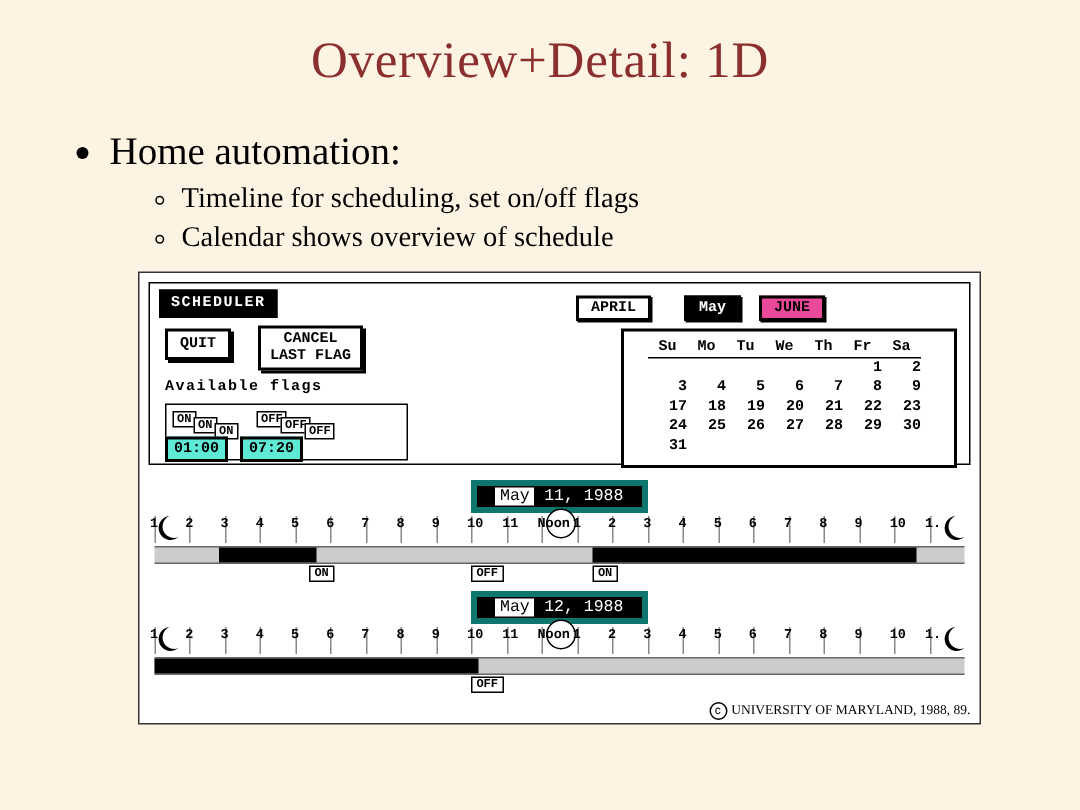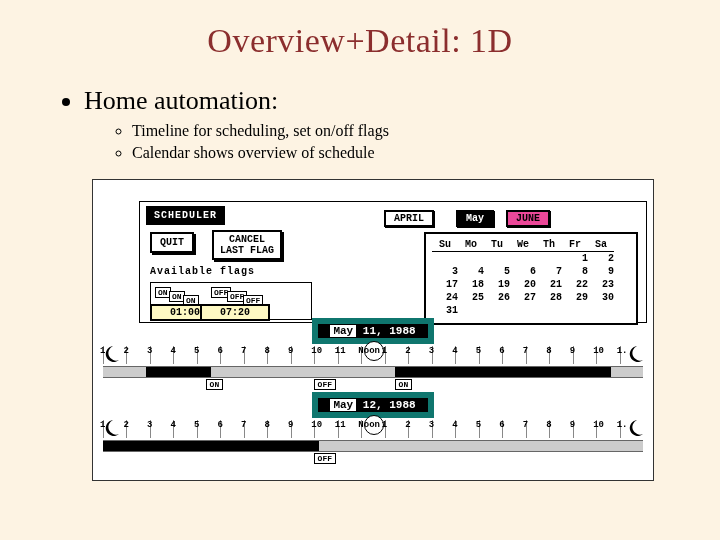--- a/index.html
+++ b/index.html
@@ -17,41 +17,40 @@
     padding: 18px 40px 0 40px;
   }
   h1.title {
     text-align: center;
     font-size: 34px;
     font-weight: normal;
     color: #8b2e2e;
     margin: 4px 0 26px 0;
     letter-spacing: 0.5px;
   }
-  ul.top { margin: 16px; padding-left: 28px; }
+  ul.top { margin: 5px; padding-left: 28px; }
   ul.top > li { font-size: 26px; margin-bottom: 6px; }
   ul.sub { margin: 4px 0 0 0; padding-left: 48px; }
-  ul.sub > li { font-size: 16px; line-height: 1.35; }
+  ul.sub > li { font-size: 19px; line-height: 1.35; }
 
   
   .shot {
     margin: 10px auto 0 52px;
     width: 560px;
     height: 300px;
     background: #fff;
     border: 1px solid #333;
     position: relative;
     font-family: "Courier New", monospace;
     font-size: 10px;
     color: #000;
   }
   .panel-top {
-    position: absolute; left: 6px; top: 21px; right: 6px; height: 120px;
+    position: absolute; left: 6px; top: 6px; right: 6px; height: 120px;
     border: 1px solid #000;
-    margin-left: 40px;
   }
   .sched-label {
     position: absolute; left: 6px; top: 4px;
     background: #000; color: #fff; padding: 2px 6px; font-weight: bold;
     border: 2px solid #000; letter-spacing: 1px;
   }
   .btn {
     position: absolute; border: 2px solid #000; background: #fff;
     padding: 3px 8px; font-weight: bold; font-size: 10px;
     box-shadow: 2px 2px 0 #000;
@@ -63,55 +62,55 @@
   .flags-area {
     position: absolute; left: 10px; top: 80px; width: 160px; height: 36px;
     border: 1px solid #000;
   }
   .mini-flag {
     position: absolute; font-size: 8px; font-weight: bold;
     border: 1px solid #000; background: #fff; padding: 0 2px;
     white-space: nowrap;
   }
   .timebox {
-    position: absolute; top: 102px; border: 2px solid #000; padding: 1px 18px;
-    background: #fef9c3; font-weight: bold;
+    position: absolute; top: 102px; border: 2px solid #000; padding: 1px 4px;
+    background: #5eead4; font-weight: bold;
   }
   .timebox.t1 { left: 10px; }
   .timebox.t2 { left: 60px; }
 
   
   .mon {
     position: absolute; top: 8px; border: 2px solid #000; padding: 1px 8px;
     font-weight: bold; box-shadow: 1px 1px 0 #000; font-size: 10px; text-align: center;
   }
   .mon.m1 { right: 212px; background:#fff; }
   .mon.m2 { right: 152px; background:#000; color:#fff; }
   .mon.m3 { right: 96px; background:#ec4899; }
 
   .cal {
     position: absolute; right: 8px; top: 30px; width: 198px;
-    border: 2px solid #000; padding: 4px 6px 6px 6px; background:#fff;
+    border: 2px solid #000; padding: 4px 6px 6px 16px; background:#fff;
   }
   .cal-row { display: flex; gap: 0; }
   .cal-row span {
     width: 26px; text-align: right; font-weight: bold; font-size: 10px;
     padding: 1px 0;
   }
   .cal-hdr span { text-align: center; border-bottom: 1px solid #000; }
   .sel { outline: 2px solid #000; outline-offset: -2px; }
 
   
   .tl-wrap { position: absolute; left: 6px; right: 6px; }
   .tl-wrap.r1 { top: 138px; }
   .tl-wrap.r2 { top: 212px; }
   .date-chip {
     margin: 0 auto 2px auto; width: 110px; text-align: center;
-    background: #000; color: #fff; font-weight: bold; padding: 1px 0;
-    border: 6px solid #0f766e; font-size: 11px;
+    background: #000; color: #fff; font-weight: normal; padding: 1px 0;
+    border: 4px solid #0f766e; font-size: 11px;
   }
   .date-chip span.inv { background:#fff; color:#000; padding: 0 3px; }
   .ruler {
     position: relative; height: 18px; margin: 2px 4px 2px 4px;
     display: flex;
   }
   .ruler .tick { flex: 1; border-left: 1px solid #888; position: relative; }
   .ruler .tick:first-child { border-left: none; }
   .ruler .tick::before {
     content: attr(data-lbl); position: absolute; top: 0; left: -4px;
@@ -334,14 +333,17 @@
           <div class="tick" data-lbl="1."></div>
         </div>
       <div class="track">
         <div class="seg" style="left:0%; width:40%"></div>
         <div id="chips2">
             <div class="chip" style="left: 39%;">OFF</div>
           </div>
       </div>
     </div>
 
+    <div class="credit">
+      <span class="copy">c</span><span>UNIVERSITY OF MARYLAND, 1988, 89.</span>
+    </div>
   </div>
 </div>
 
 </body></html>

